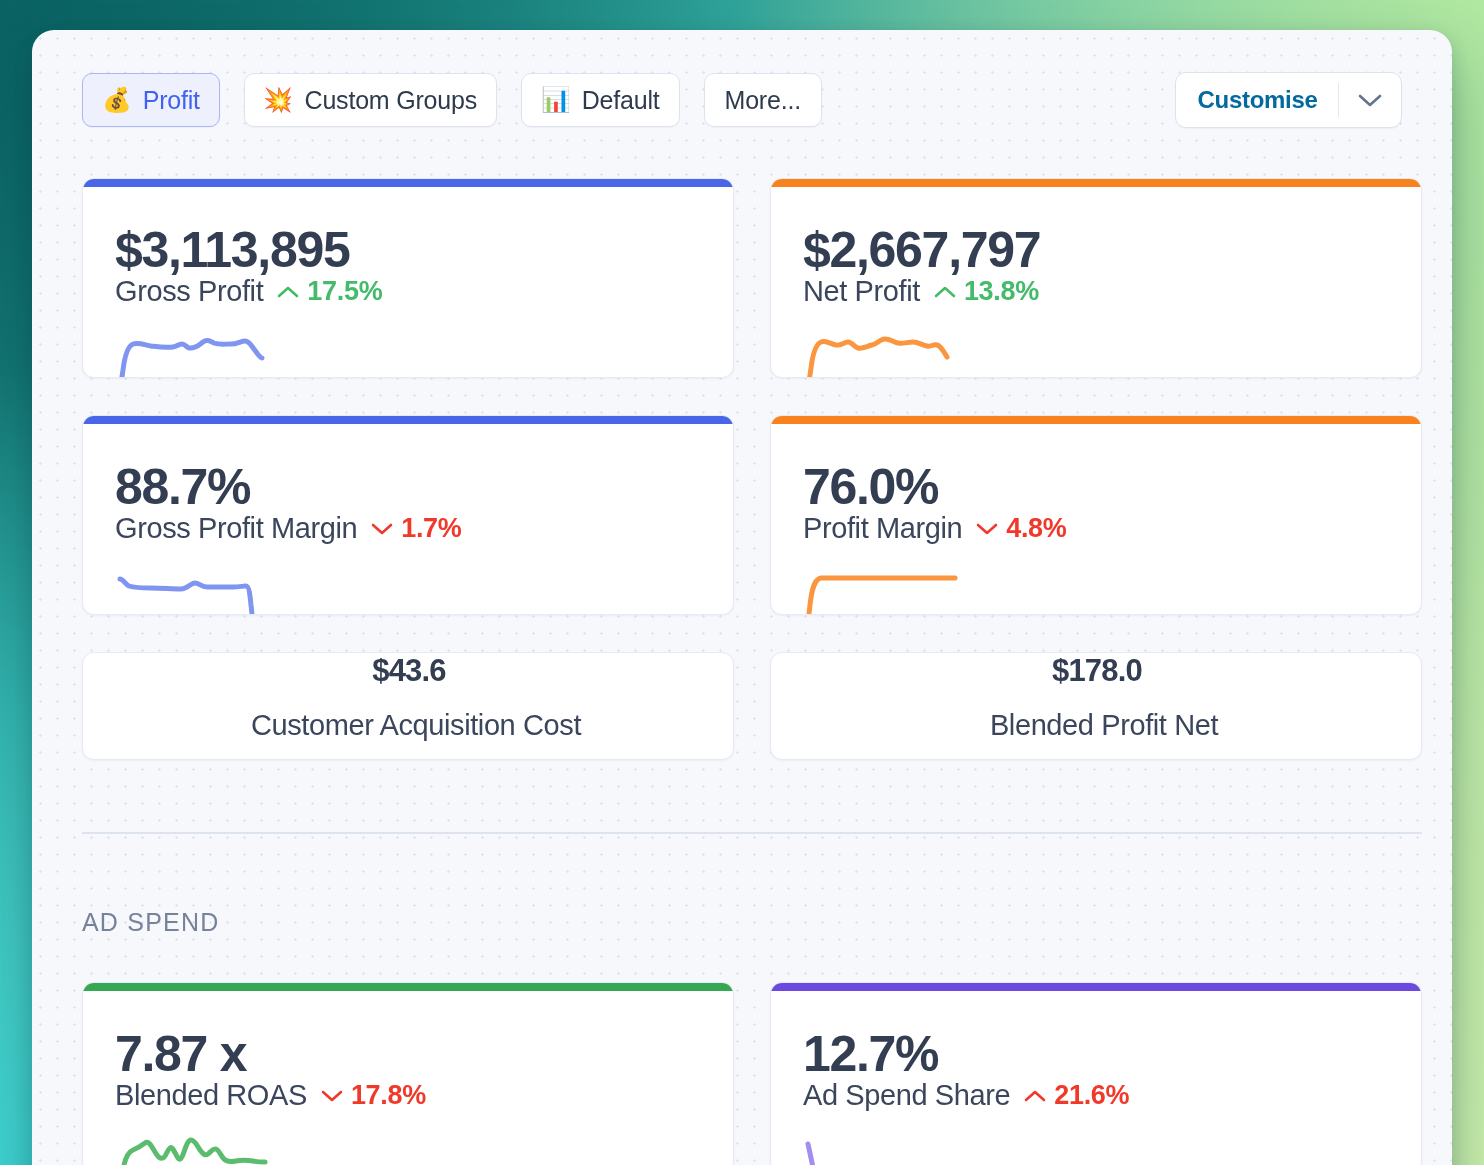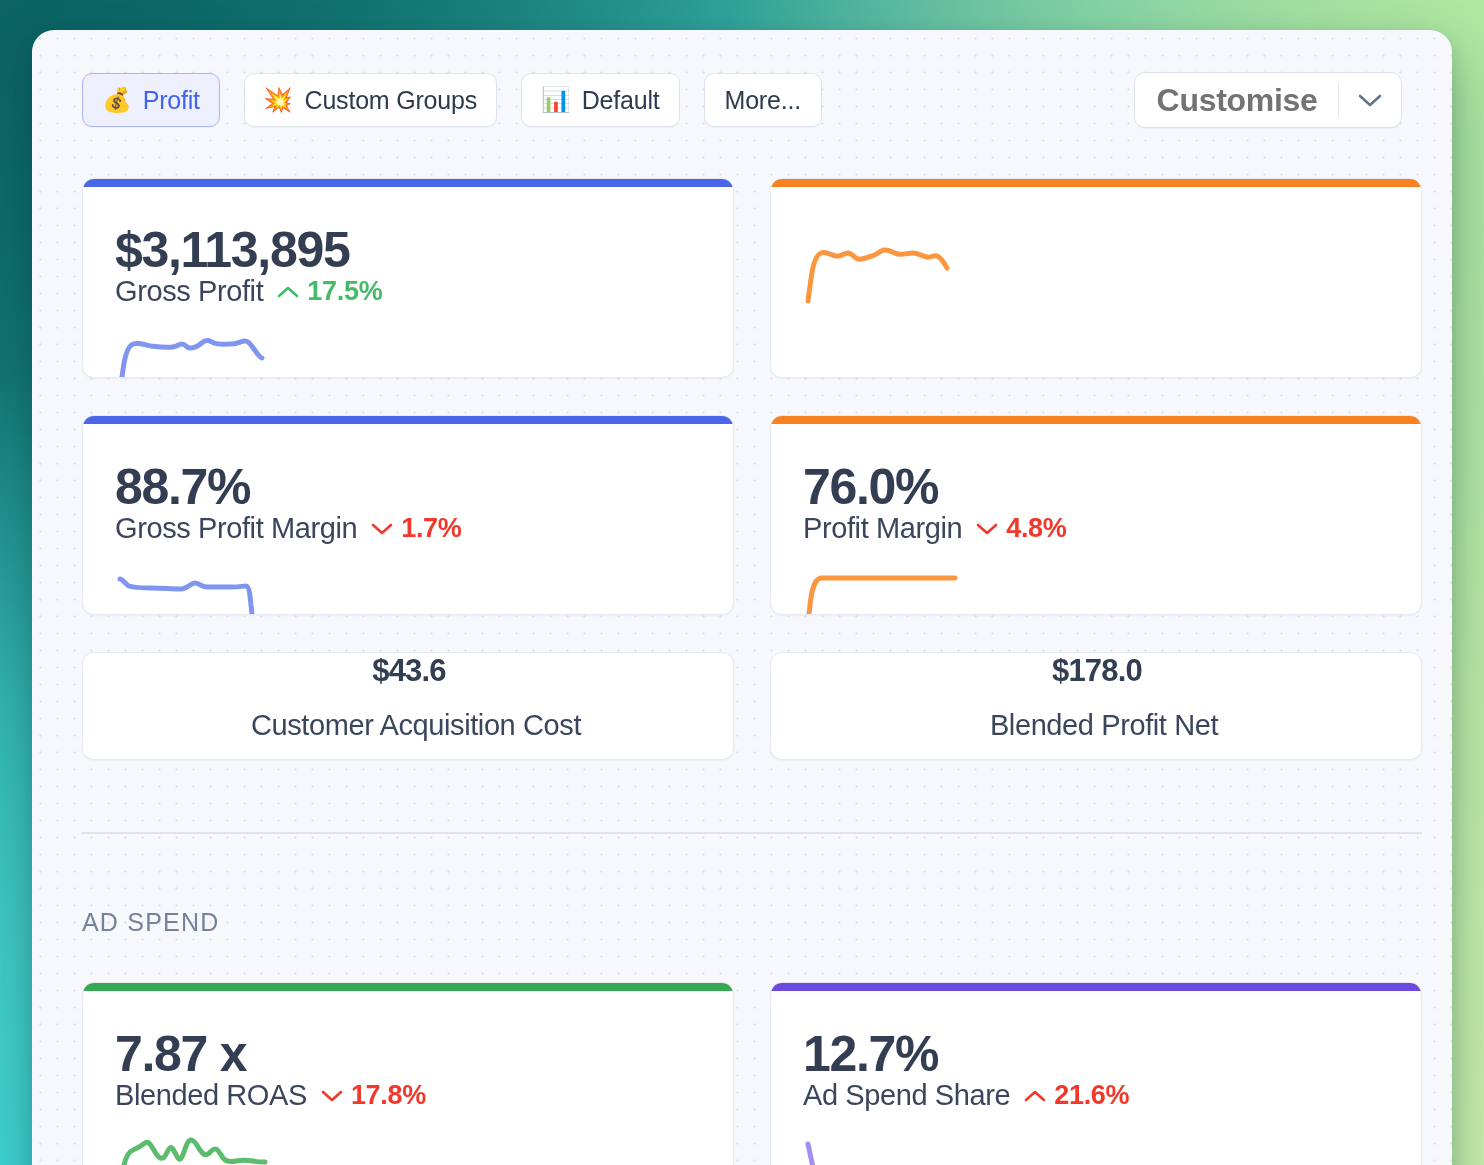--- a/index.html
+++ b/index.html
@@ -107,23 +107,23 @@
     align-items: center;
     background: #ffffff;
     border: 1.6px solid #dde3ed;
     border-radius: 11px;
     overflow: hidden;
     cursor: pointer;
     box-shadow: 0 1px 1px rgba(24,40,70,0.04);
   }
   .customise .label {
     padding: 0 20px 0 22px;
-    font-size: 32px;
+    font-size: 24px;
     font-weight: 700;
-    color: #737373;
+    color: #0369a1;
     letter-spacing: -0.3px;
   }
   .customise .divider {
     width: 1.5px;
     height: 34px;
     background: #e2e7f0;
   }
   .customise .caret {
     width: 62px;
     display: flex;
@@ -326,20 +326,32 @@
       </div>
       <div class="spark">
         <svg width="160" height="72" viewBox="0 0 160 72" aria-hidden="true">
           <path d="M5 66 C5 66 6 60 8 46 C10 30 13 22 18 20 C24 18 30 21 36 22 C44 23 50 24 58 23 C62 22.5 64 20 67 20 C70 20 71 23 74 24 C80 25 84 21 88 18 C92 15 95 17 99 19 C104 21 110 20 116 20 C122 20 126 17 130 17 C134 17 136 21 139 25 C142 29 144 33 147 34" fill="none" stroke="#7f95ef" stroke-width="5" stroke-linecap="round" stroke-linejoin="round"></path>
         </svg>
       </div>
     </div>
 
     <div class="card big">
       <div class="accent" style="background:#f8821e"></div>
+      <div class="kpi-text">
+        <div class="kpi-value">$2,667,797</div>
+        <div class="kpi-sub">
+          <span>Net Profit</span>
+          <span class="delta up">
+            <svg width="24" height="16" viewBox="0 0 24 16" aria-hidden="true">
+              <path d="M3 12 L12 4 L21 12" stroke="#44bb6a" stroke-width="2.6" fill="none" stroke-linecap="round" stroke-linejoin="round"></path>
+            </svg>
+            <span>13.8%</span>
+          </span>
+        </div>
+      </div>
       <div class="spark">
         <svg width="160" height="72" viewBox="0 0 160 72" aria-hidden="true">
           <path d="M5 66 C5 66 6 58 8 44 C10 28 13 20 18 18 C23 16 28 20 33 21 C38 22 41 18 45 18 C49 18 51 23 55 24 C60 25 64 22 69 21 C74 20 76 16 81 15 C86 14 90 18 95 19 C100 20 105 18 110 18 C115 18 119 21 124 22 C128 23 130 20 134 21 C138 22 141 28 144 33" fill="none" stroke="#f9963f" stroke-width="5" stroke-linecap="round" stroke-linejoin="round"></path>
         </svg>
       </div>
     </div>
 
     <div class="card big">
       <div class="accent" style="background:#4a66e8"></div>
       <div class="kpi-text">

